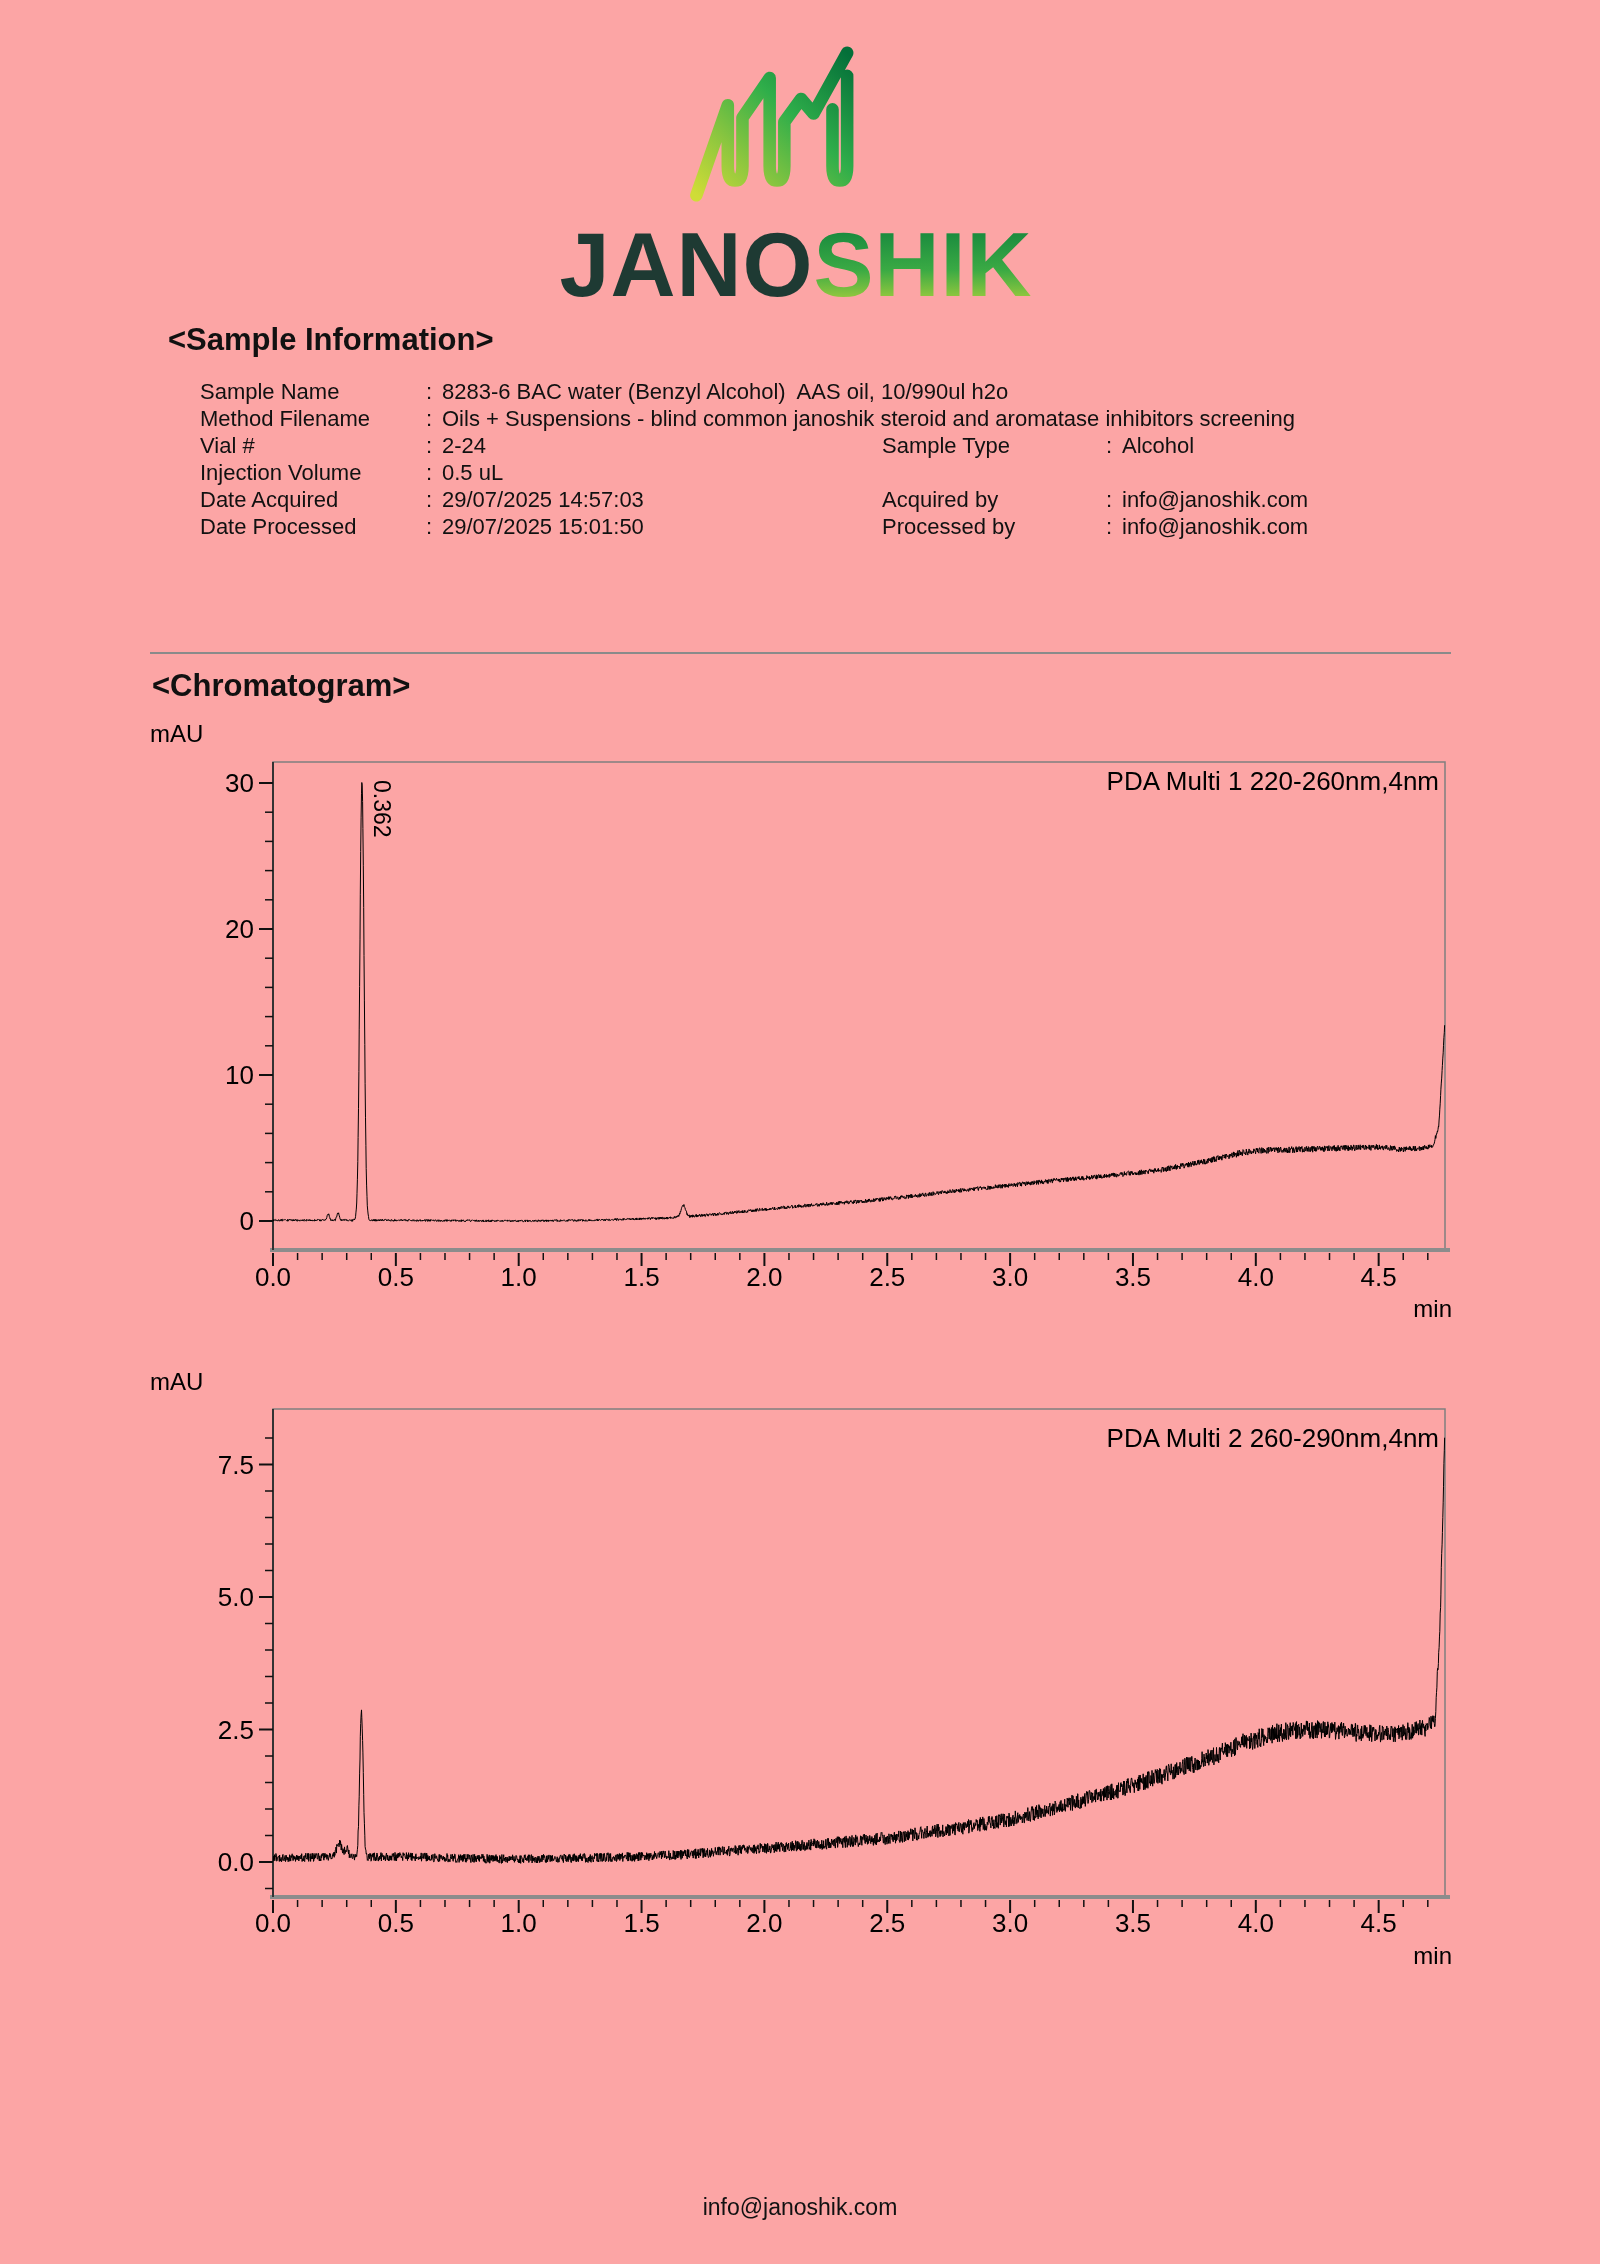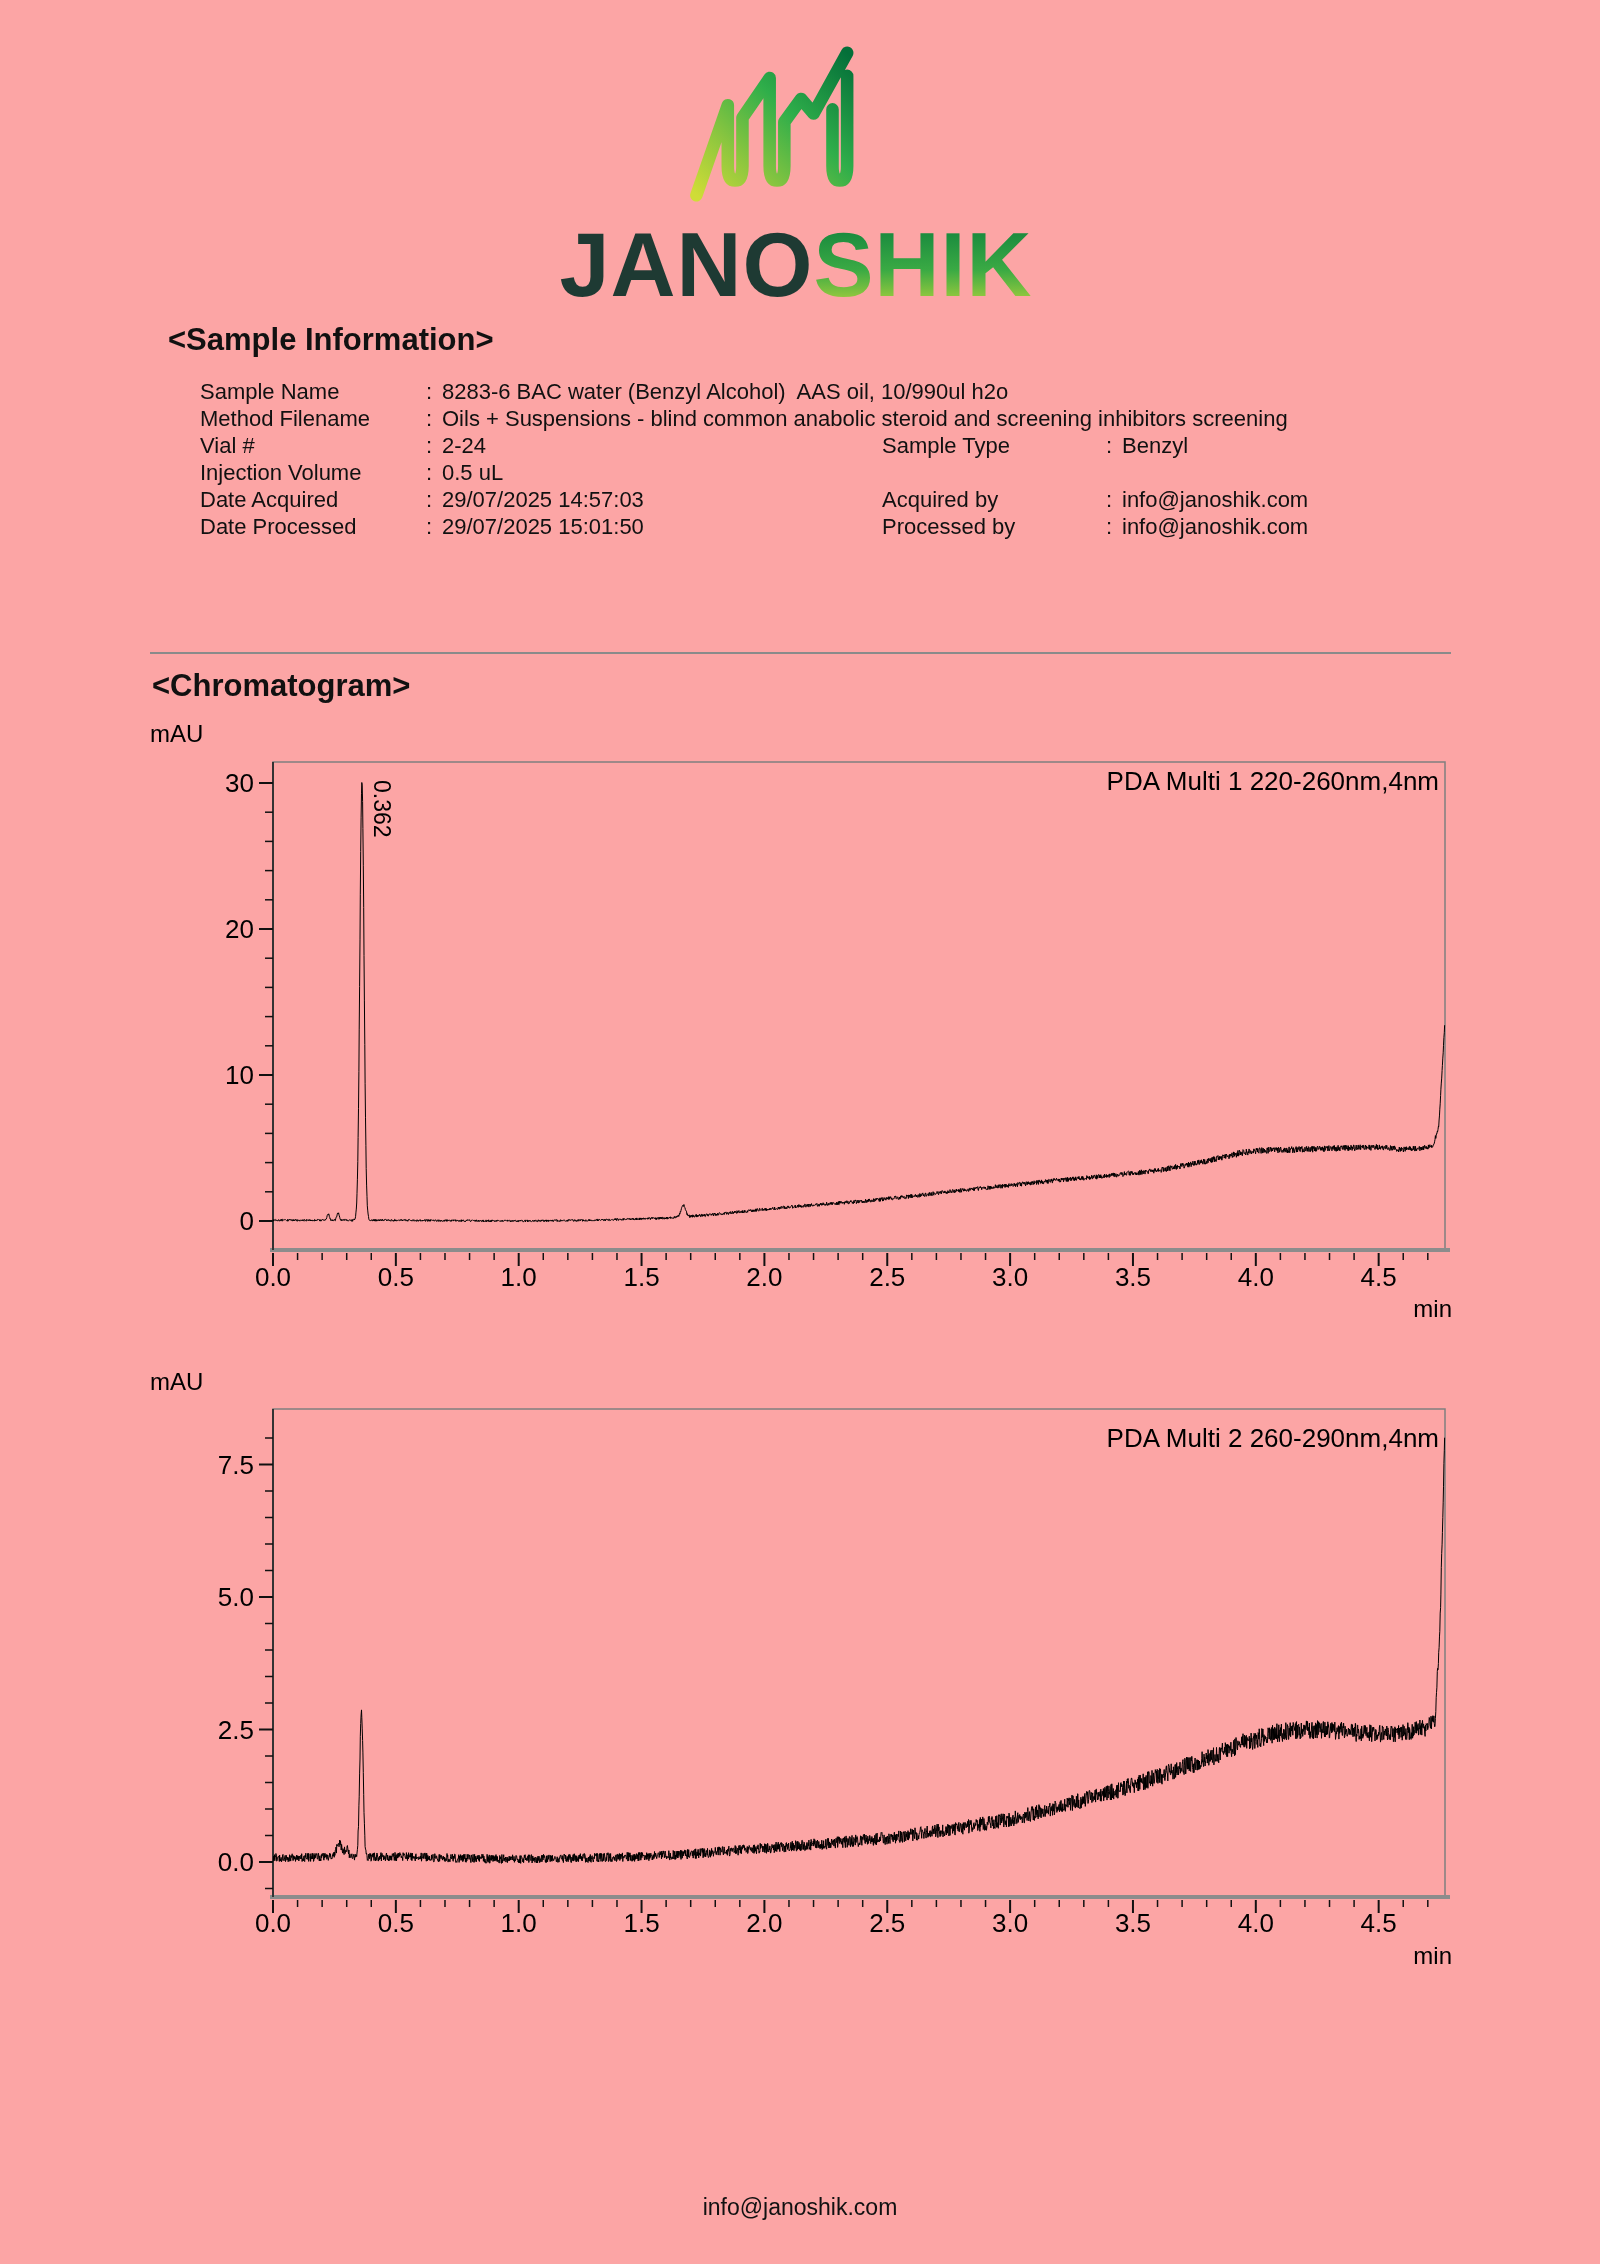--- a/index.html
+++ b/index.html
@@ -60,25 +60,25 @@
     </text>
   </svg>
 
   <div id="si-title">&lt;Sample Information&gt;</div>
 
   <div id="si-rows">
     <div class="info-row">
       <span class="r-lbl">Sample Name</span><span class="r-colon">:</span><span class="r-val">8283-6 BAC water (Benzyl Alcohol)  AAS oil, 10/990ul h2o</span>
     </div>
     <div class="info-row">
-      <span class="r-lbl">Method Filename</span><span class="r-colon">:</span><span class="r-val">Oils + Suspensions - blind common anabolic steroid and screening inhibitors screening</span>
+      <span class="r-lbl">Method Filename</span><span class="r-colon">:</span><span class="r-val">Oils + Suspensions - blind common janoshik steroid and aromatase inhibitors screening</span>
     </div>
     <div class="info-row">
       <span class="r-lbl">Vial #</span><span class="r-colon">:</span><span class="r-val">2-24</span>
-      <span class="r-lbl2">Sample Type</span><span class="r-colon2">:</span><span class="r-val2">Benzyl</span>
+      <span class="r-lbl2">Sample Type</span><span class="r-colon2">:</span><span class="r-val2">Alcohol</span>
     </div>
     <div class="info-row">
       <span class="r-lbl">Injection Volume</span><span class="r-colon">:</span><span class="r-val">0.5 uL</span>
     </div>
     <div class="info-row">
       <span class="r-lbl">Date Acquired</span><span class="r-colon">:</span><span class="r-val">29/07/2025 14:57:03</span>
       <span class="r-lbl2">Acquired by</span><span class="r-colon2">:</span><span class="r-val2">info@janoshik.com</span>
     </div>
     <div class="info-row">
       <span class="r-lbl">Date Processed</span><span class="r-colon">:</span><span class="r-val">29/07/2025 15:01:50</span>

